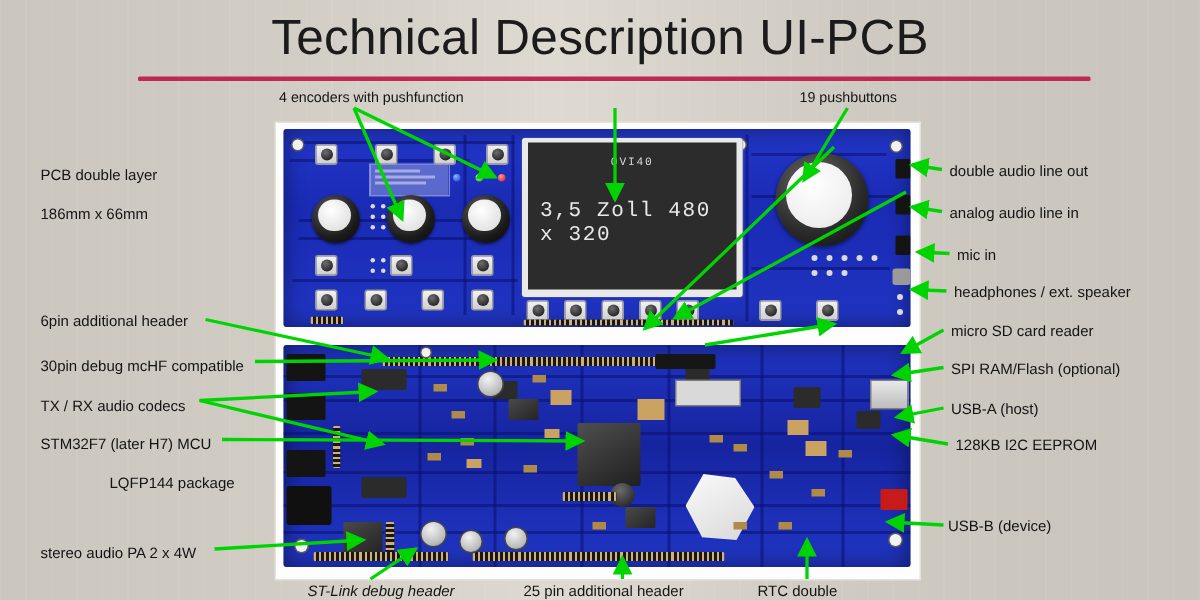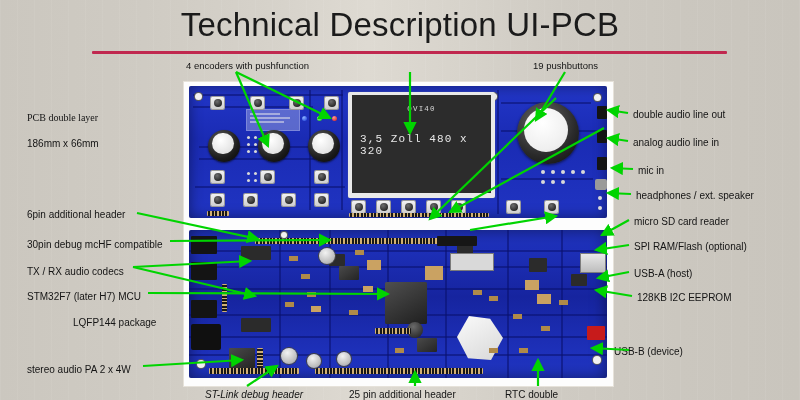--- a/index.html
+++ b/index.html
@@ -75,21 +75,21 @@
     position:absolute;left:4px;top:3px;width:139px;height:98px;
     background:#2c2c2c;
   }
   #lcdL1{
     position:absolute;left:0;top:10px;width:139px;text-align:center;
     color:#d8d8d8;font-family:"Liberation Mono",monospace;font-size:7.5px;
     letter-spacing:1.2px;
   }
   #lcdL2{
     position:absolute;left:8px;top:38px;width:131px;
-    color:#e8e8e8;font-family:"Liberation Mono",monospace;font-size:11px;
+    color:#e8e8e8;font-family:"Liberation Mono",monospace;font-size:14px;
     letter-spacing:1.1px;
   }
 
   
   .knob{
     position:absolute;border-radius:50%;
     background:radial-gradient(circle at 38% 32%,#5b5b5b,#1b1b1b 62%,#050505 100%);
     box-shadow:0 1px 2px rgba(0,0,0,.6);
   }
   .knob::after{
@@ -356,38 +356,38 @@
 
       <div class="mountpad" style="left:8px;top:130px;width:8px;height:8px;"></div>
       <div class="mountpad" style="left:404px;top:126px;width:8px;height:8px;"></div>
       <div class="mountpad" style="left:92px;top:2px;width:6px;height:6px;"></div>
     </div>
   </div>
 
   <div class="lbl" style="left:186px;top:60px;">4 encoders with pushfunction</div>
   <div class="lbl" style="left:533px;top:60px;">19 pushbuttons</div>
 
-  <div class="lbl lg" style="left:27px;top:112px;font-family:Liberation Serif, serif;">PCB double layer</div>
+  <div class="lbl lg" style="left:27px;top:112px;">PCB double layer</div>
   <div class="lbl lg" style="left:27px;top:138px;">186mm x 66mm</div>
   <div class="lbl lg" style="left:27px;top:209px;">6pin additional header</div>
   <div class="lbl lg" style="left:27px;top:239px;">30pin debug mcHF compatible</div>
   <div class="lbl lg" style="left:27px;top:266px;">TX / RX audio codecs</div>
   <div class="lbl lg" style="left:27px;top:291px;">STM32F7 (later H7) MCU</div>
   <div class="lbl lg" style="left:27px;top:317px;margin-left:46px;">LQFP144 package</div>
   <div class="lbl lg" style="left:27px;top:364px;">stereo audio PA 2 x 4W</div>
 
   <div class="lbl lg" style="left:633px;top:109px;">double audio line out</div>
   <div class="lbl lg" style="left:633px;top:137px;">analog audio line in</div>
   <div class="lbl lg" style="left:638px;top:165px;">mic in</div>
   <div class="lbl lg" style="left:636px;top:190px;">headphones / ext. speaker</div>
   <div class="lbl lg" style="left:634px;top:216px;">micro SD card reader</div>
   <div class="lbl lg" style="left:634px;top:241px;">SPI RAM/Flash (optional)</div>
   <div class="lbl lg" style="left:634px;top:268px;">USB-A (host)</div>
   <div class="lbl lg" style="left:637px;top:292px;">128KB I2C EEPROM</div>
-  <div class="lbl lg" style="left:614px;top:346px;">USB-B (device)</div>
+  <div class="lbl lg" style="left:632px;top:346px;">USB-B (device)</div>
 
   <div class="lbl lg" style="left:205px;top:389px;font-style:italic;">ST-Link debug header</div>
   <div class="lbl lg" style="left:349px;top:389px;">25 pin additional header</div>
   <div class="lbl lg" style="left:505px;top:389px;">RTC double</div>
 
   <svg id="arrows" viewBox="0 0 800 400">
     <defs>
       <marker id="ah" markerWidth="6" markerHeight="6" refX="5" refY="3" orient="auto">
         <path d="M0,0 L6,3 L0,6 z" fill="#00d400"></path>
       </marker>

